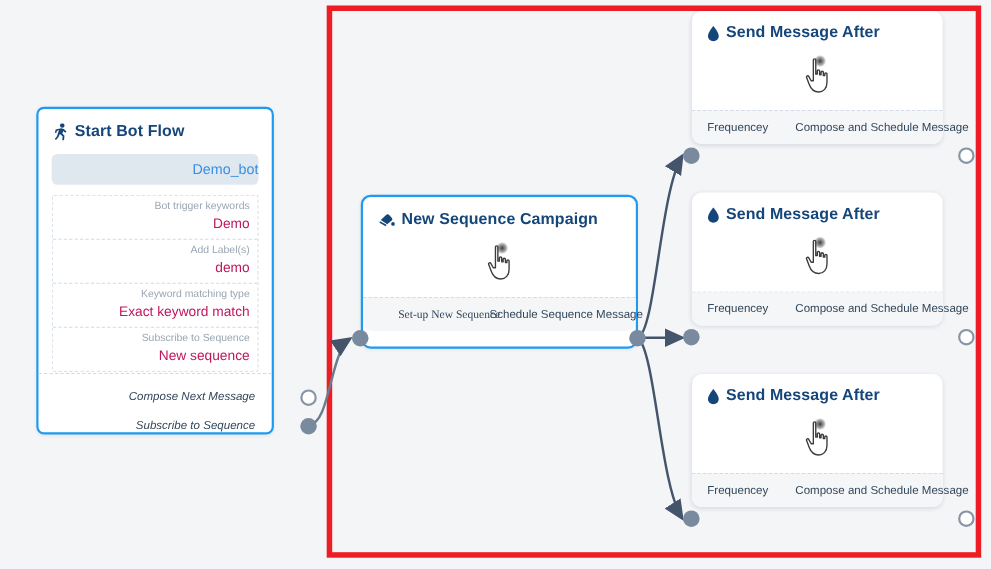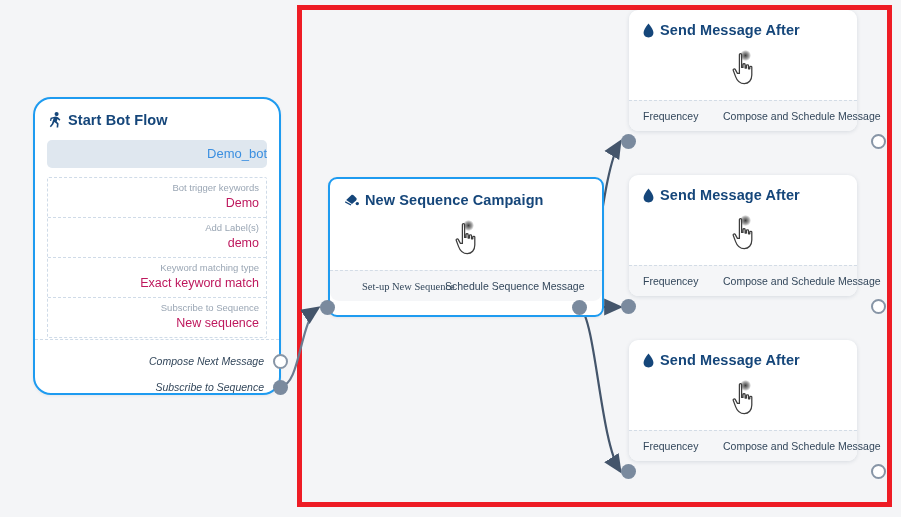--- a/index.html
+++ b/index.html
@@ -60,24 +60,24 @@
     color: #15467a;
     font-weight: bold;
     letter-spacing: .1px;
   }
   .node-title .ic { display: inline-flex; align-items:center; }
 
   
   .node-start {
     left: 33px;
     top: 97px;
-    width: 248px;
+    width: 216px;
     height: 298px;
     border: 2px solid #1e9bf0;
-    border-radius: 18px;
+    border-radius: 7px;
     background: #fff;
     box-shadow: 0 1px 3px rgba(20,40,70,.07);
   }
   .node-start .head { padding: 13px 14px 0 14px; }
   .pill {
     margin: 12px 12px 0 12px;
     background: #dfe7ef;
     border-radius: 5px;
     text-align: right;
     color: #3b8fe0;
@@ -135,21 +135,21 @@
   .port-hollow {
     background: #ffffff;
     border: 2px solid #8795a6;
     width: 15px; height: 15px;
   }
 
   
   .node-seq {
     left: 328px;
     top: 177px;
-    width: 276px;
+    width: 252px;
     height: 140px;
     border: 2px solid #1e9bf0;
     border-radius: 9px;
     box-shadow: 0 1px 3px rgba(20,40,70,.07);
   }
   .node-seq .head { padding: 13px 14px 0 14px; }
 
   
   .card {
     position: absolute;

